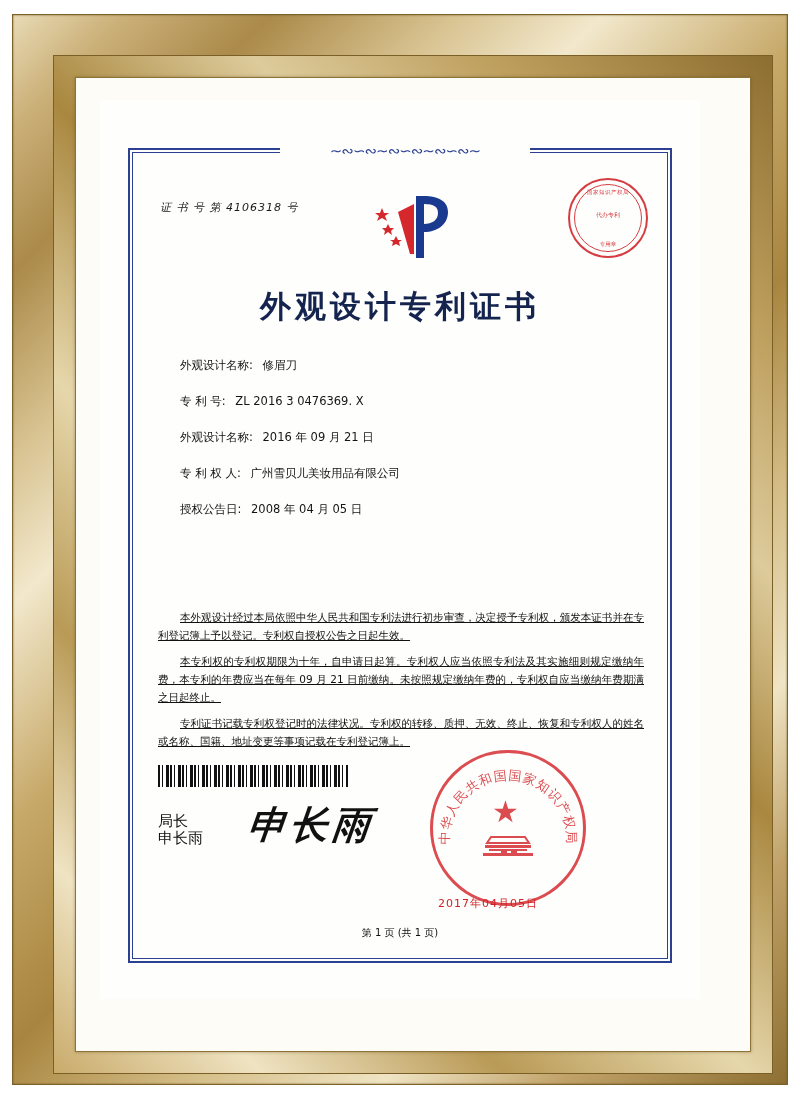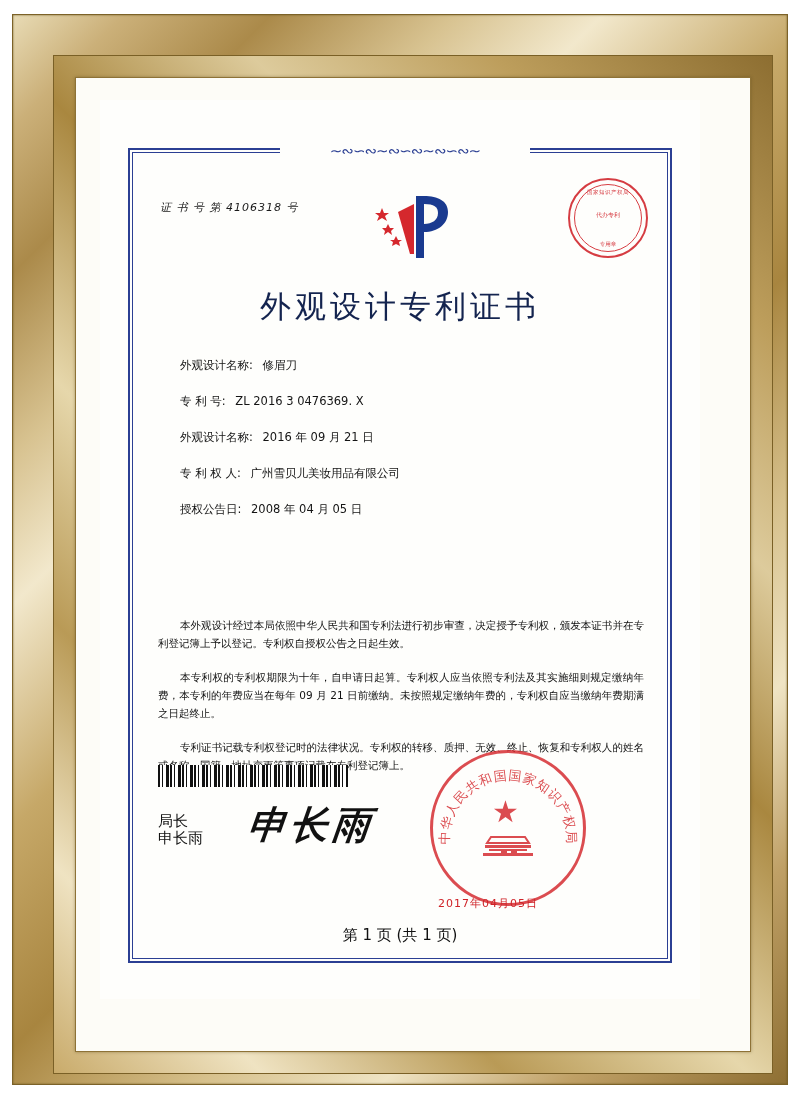--- a/index.html
+++ b/index.html
@@ -152,21 +152,21 @@
     text-align: center;
     font-size: 5.5px;
   }
 
   .title {
     position: absolute;
     left: 0; right: 0; top: 186px;
     text-align: center;
     font-family: "DejaVu Serif", "Liberation Serif", serif;
     font-size: 31px;
-    font-weight: normal;
+    font-weight: bold;
     color: #14244f;
     letter-spacing: 4px;
   }
 
   
   .fields {
     position: absolute;
     left: 58px; top: 258px;
     width: 480px;
     margin-left: 22px;
@@ -190,22 +190,23 @@
   .body-text {
     position: absolute;
     left: 58px; top: 500px;
     width: 486px;
     font-size: 10.5px;
     line-height: 18px;
     color: #111111;
     text-align: justify;
   }
   .body-text p {
-    margin: 16px 0 2px 0;
+    margin: 8px 0 2px 0;
     text-indent: 22px;
+    text-decoration: underline;
   }
 
   
   .barcode {
     position: absolute;
     left: 58px; top: 665px;
     width: 190px; height: 22px;
     background:
       repeating-linear-gradient(90deg,
         #111 0px, #111 2px,
@@ -271,21 +272,21 @@
     font-size: 11px;
     color: #cf2227;
     letter-spacing: 1px;
   }
 
   
   .page-footer {
     position: absolute;
     left: 0; right: 0; top: 826px;
     text-align: center;
-    font-size: 15px;
+    font-size: 10px;
     color: #111;
   }
 </style>
 </head>
 <body>
 
 <div class="frame-outer">
   <div class="frame-bevel"></div>
   <div class="frame-inner-line"></div>
 </div>

